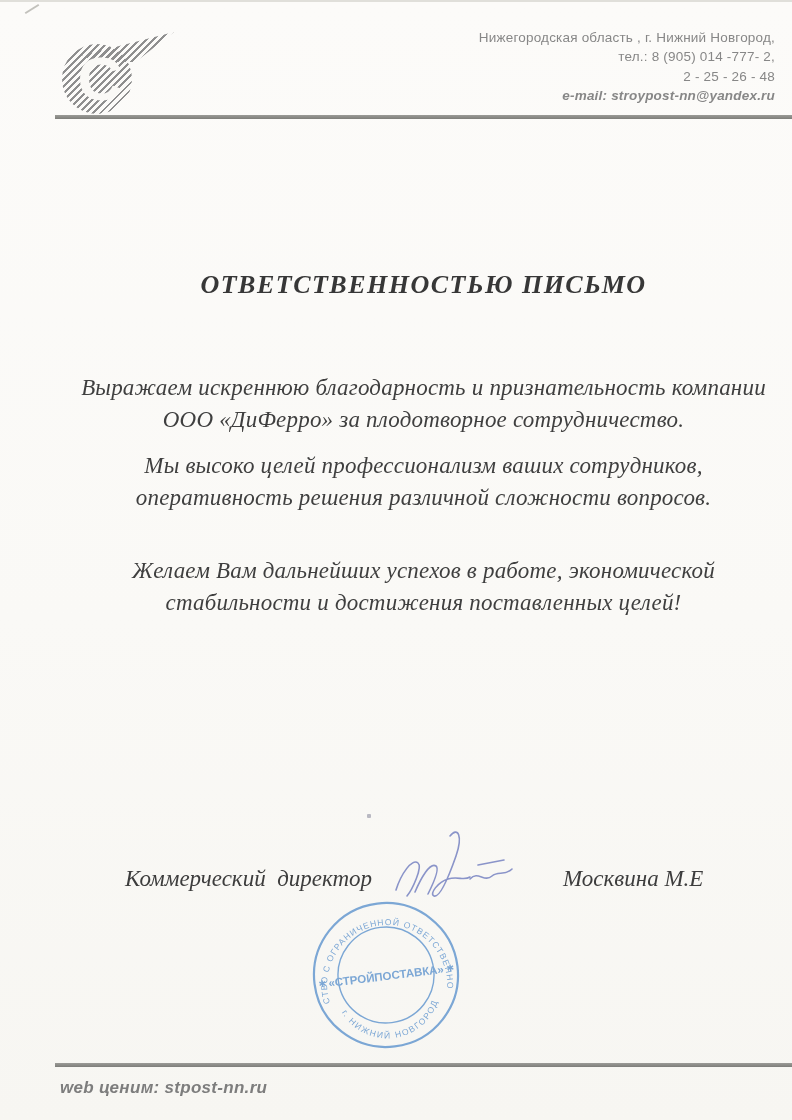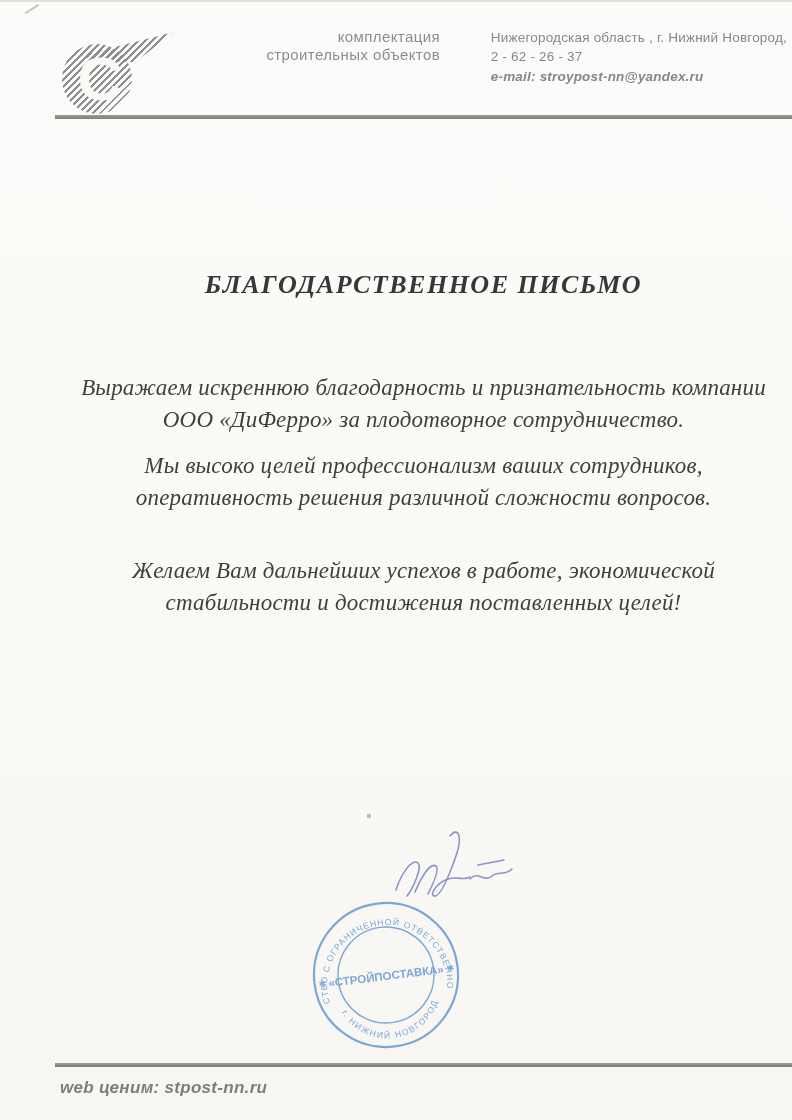--- a/index.html
+++ b/index.html
@@ -33,21 +33,21 @@
   }
   .logo-text{position:absolute;left:56px;top:0;width:322px;}
   .logo-tagline{
     text-align:right;font-size:15px;line-height:1.22;color:#8d8d8d;letter-spacing:.4px;
   }
   .logo-wordmark{
     margin-top:-2px;font-size:46px;font-weight:bold;color:#8d8d8d;letter-spacing:.5px;
     font-family:"Liberation Sans",sans-serif;white-space:nowrap;
   }
   .contact{
-    position:absolute;right:5px;top:26px;
+    position:absolute;right:17px;top:26px;text-align:right;
     font-size:13.5px;line-height:1.44;color:#878787;letter-spacing:.2px;white-space:nowrap;
   }
   .contact .em{font-weight:bold;font-style:italic;}
   .rule{position:absolute;left:55px;right:0;height:4px;background:linear-gradient(180deg,#9b9b97,#7e7e7a);}
   .rule-top{top:113px;}
   .rule-bottom{top:1061px;}
   
   .content{position:absolute;left:55px;right:0;top:0;text-align:center;}
   .title{
     position:absolute;left:0;right:0;top:268px;margin:0;
@@ -89,57 +89,56 @@
   <div class="pen-dot"></div>
 
   <header>
     <div class="logo-block">
       <div class="logo-icon">
         <span class="logo-flag"></span>
         <span class="logo-disc"></span>
         <span class="logo-c">С</span>
       </div>
       <div class="logo-text">
-        <div class="logo-tagline">
-          <div>комплектация</div>
-          <div>строительных объектов</div>
-        </div>
       </div>
     </div>
 
     <div class="contact">
       <div>Нижегородская область , г. Нижний Новгород,</div>
-      <div>2 - 62 - 26 - 37</div>
+      <div>тел.: 8 (905) 014 -777- 2,</div>
+      <div>2 - 25 - 26 - 48</div>
       <div class="em">e-mail: stroypost-nn@yandex.ru</div>
     </div>
   </header>
 
   <div class="rule rule-top"></div>
 
   <main class="content">
-    <h1 class="title">БЛАГОДАРСТВЕННОЕ ПИСЬМО</h1>
+    <h1 class="title">ОТВЕТСТВЕННОСТЬЮ ПИСЬМО</h1>
     <p class="para p1">Выражаем искреннюю благодарность и признательность компании
 ООО «ДиФерро» за плодотворное сотрудничество.</p>
     <p class="para p2">Мы высоко целей профессионализм ваших сотрудников,
 оперативность решения различной сложности вопросов.</p>
     <p class="para p3">Желаем Вам дальнейших успехов в работе,  экономической
 стабильности и достижения поставленных целей!</p>
   </main>
 
+  <span class="sig-title">Коммерческий  директор</span>
 
   <svg class="signature" width="130" height="84" viewBox="0 0 130 84" fill="none">
     <g stroke="#8a94c9" stroke-width="1.6" stroke-linecap="round" fill="none">
       <path d="M8,62 C13,46 24,30 30,35 C35,39 24,62 19,68"></path>
       <path d="M27,64 C33,50 42,34 48,38 C52,41 44,58 40,66"></path>
       <path d="M62,8 C70,-2 75,8 68,28 C61,48 52,70 46,68 C41,66 50,54 60,51 C70,48 76,53 82,49"></path>
       <path d="M82,51 C90,42 96,55 104,48 C110,43 117,48 124,41"></path>
       <path d="M90,37 L116,32"></path>
     </g>
   </svg>
 
+  <span class="sig-name">Москвина М.Е</span>
 
   <svg class="stamp" width="160" height="160" viewBox="0 0 160 160">
     <defs>
       <path id="arcTop" d="M 21,101 A 60,60 0 1 1 139,101" fill="none"></path>
       <path id="arcBottom" d="M 30,108 A 53,53 0 0 0 130,108" fill="none"></path>
     </defs>
     <circle cx="80" cy="80" r="72" fill="none" stroke="#6b9cd1" stroke-width="2.2"></circle>
     <circle cx="80" cy="80" r="48" fill="none" stroke="#6b9cd1" stroke-width="1.4"></circle>
     <text font-family="Liberation Sans, sans-serif" font-size="8.6" letter-spacing="1" fill="#6b9cd1">
       <textPath href="#arcTop" startOffset="50%" text-anchor="middle">ОБЩЕСТВО С ОГРАНИЧЕННОЙ ОТВЕТСТВЕННОСТЬЮ</textPath>

